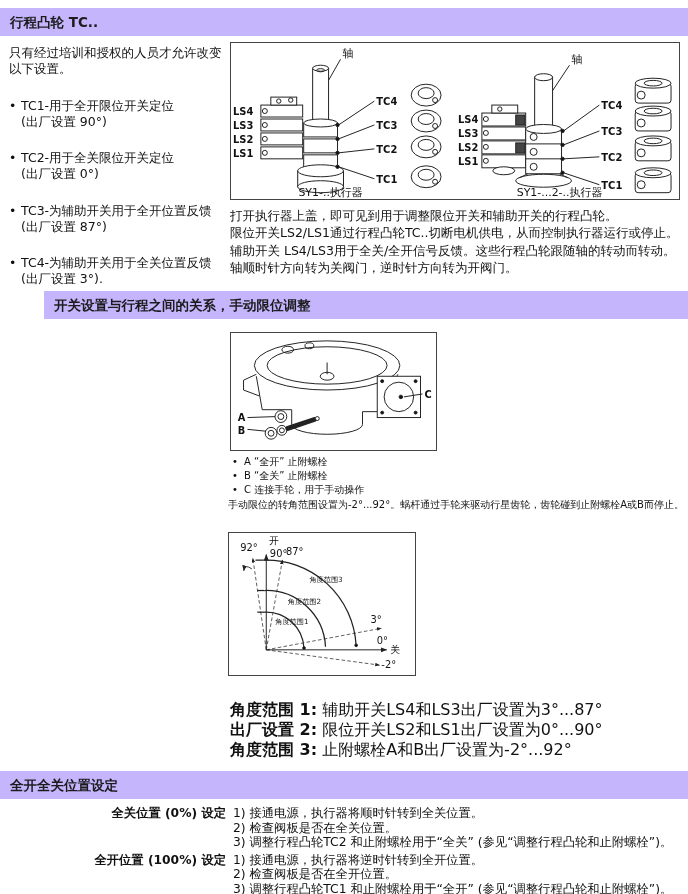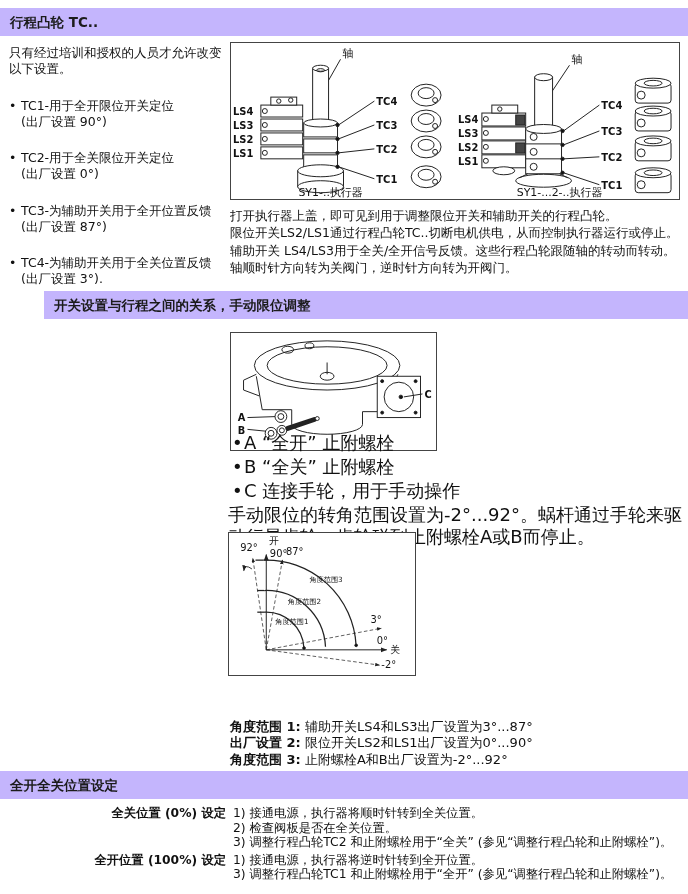--- a/index.html
+++ b/index.html
@@ -27,27 +27,27 @@
   #fig2 { left:230px; top:332px; width:207px; height:119px; }
   #fig3 { left:228px; top:532px; width:188px; height:144px; }
   .figbox svg { display:block; width:100%; height:100%; }
   svg text { font-family:"DejaVu Sans", sans-serif; fill:#111; }
   .svgtxt { font-size:11px; }
   .svgtxt-b { font-size:10px; font-weight:bold; }
   .svgtxt-s { font-size:8px; }
 
   #para { position:absolute; left:230px; top:207px; width:458px; font-size:12.5px; line-height:1.38; }
 
-  #bullets2 { position:absolute; left:230px; top:432px; width:458px; font-size:18px; line-height:1.22; }
+  #bullets2 { position:absolute; left:230px; top:456px; width:458px; font-size:10px; line-height:1.22; }
   #bullets2 ul { list-style:none; }
   #bullets2 li { padding-left:14px; position:relative; margin-bottom:2px; }
   #bullets2 li::before { content:"\2022"; position:absolute; left:2px; }
   #manual-note { margin-top:2px; margin-left:-2px; }
 
-  #ranges { position:absolute; left:230px; top:719px; width:458px; font-size:13px; line-height:1.25; }
+  #ranges { position:absolute; left:230px; top:700px; width:458px; font-size:16px; line-height:1.25; }
   .range-label { font-weight:bold; }
 
   #procs { position:absolute; left:0; top:806px; width:688px; font-size:12.3px; }
   .proc-row { display:flex; margin-bottom:3px; }
   .proc-label { width:226px; flex-shrink:0; text-align:right; font-weight:bold; line-height:14.5px; }
   .proc-steps { margin-left:7px; line-height:14.5px; }
 </style>
 </head>
 <body>
 
@@ -333,18 +333,19 @@
       <div class="proc-steps">
         <div>1) 接通电源，执行器将顺时针转到全关位置。</div>
         <div>2) 检查阀板是否在全关位置。</div>
         <div>3) 调整行程凸轮TC2 和止附螺栓用于“全关” (参见“调整行程凸轮和止附螺栓”)。</div>
       </div>
     </div>
     <div class="proc-row">
       <div class="proc-label">全开位置 (100%) 设定</div>
       <div class="proc-steps">
         <div>1) 接通电源，执行器将逆时针转到全开位置。</div>
+        <div>2) 检查阀板是否在全开位置。</div>
         <div>3) 调整行程凸轮TC1 和止附螺栓用于“全开” (参见“调整行程凸轮和止附螺栓”)。</div>
       </div>
     </div>
   </div>
 
 </div>
 
 </body></html>

